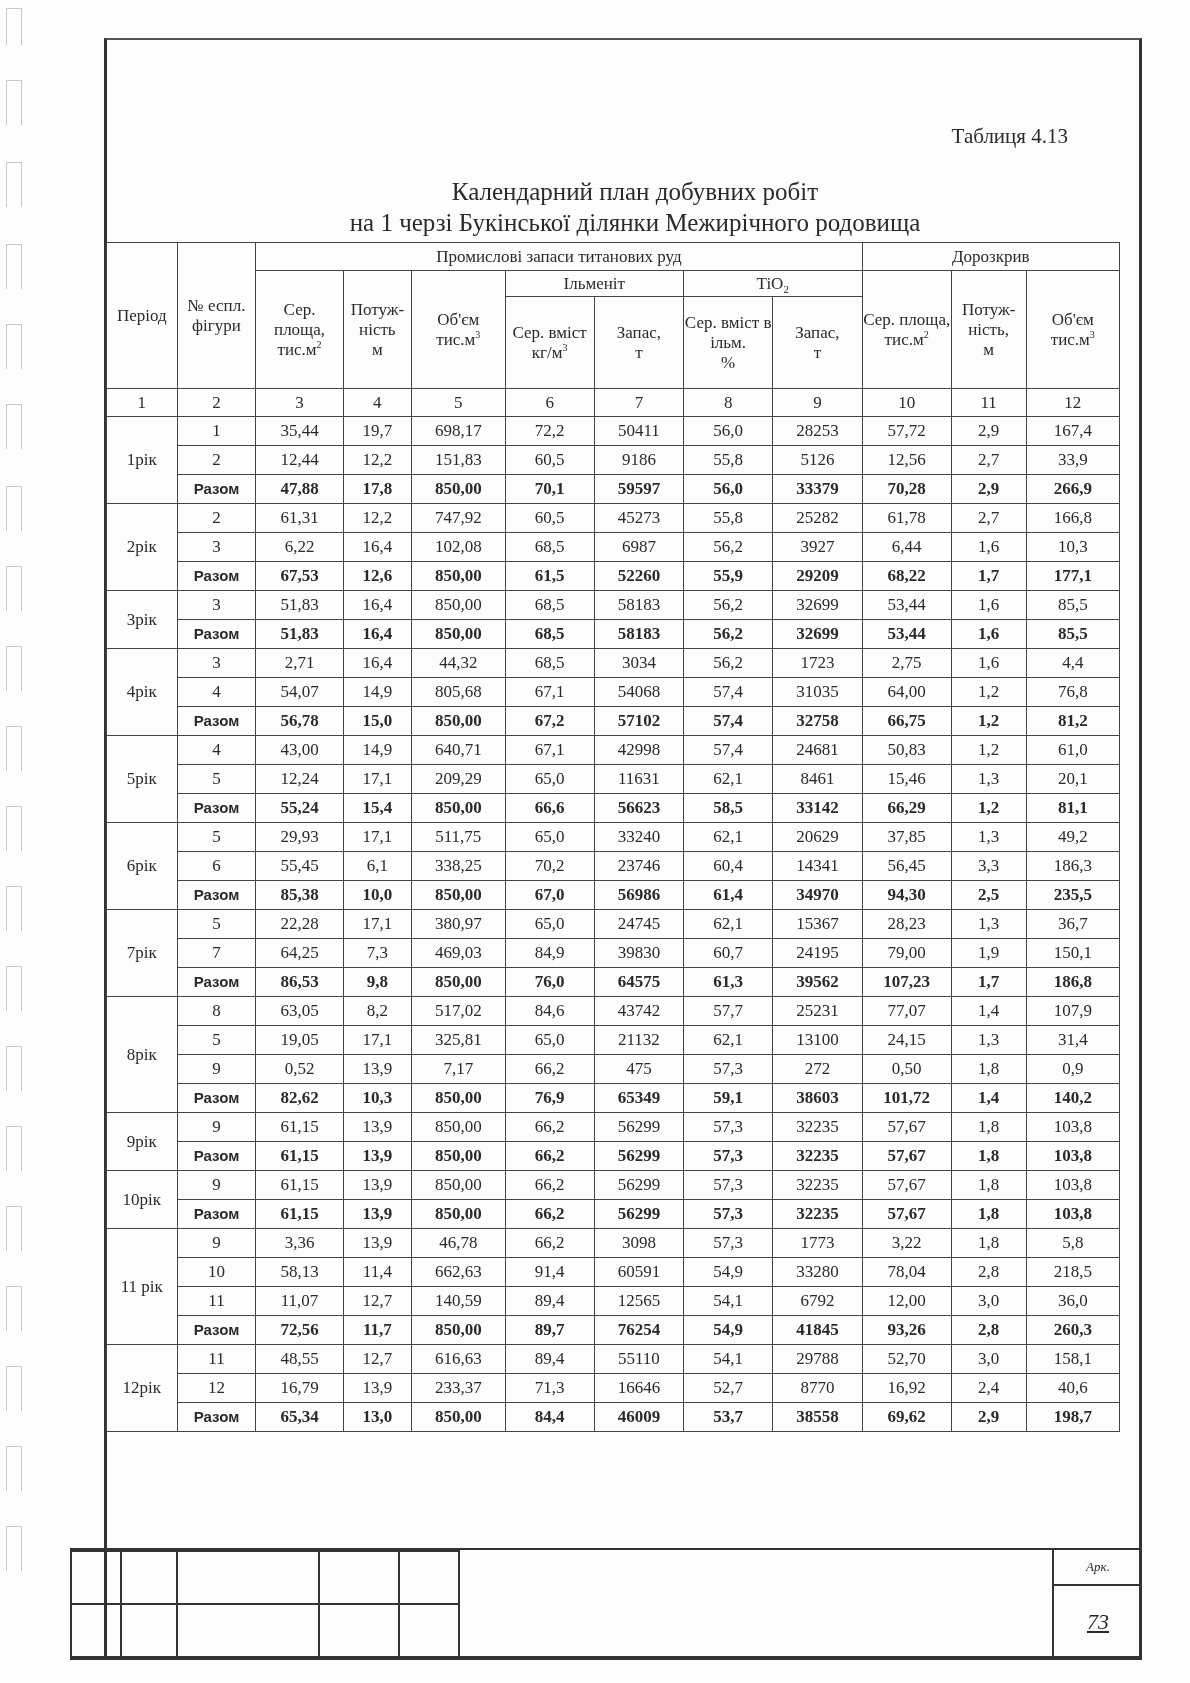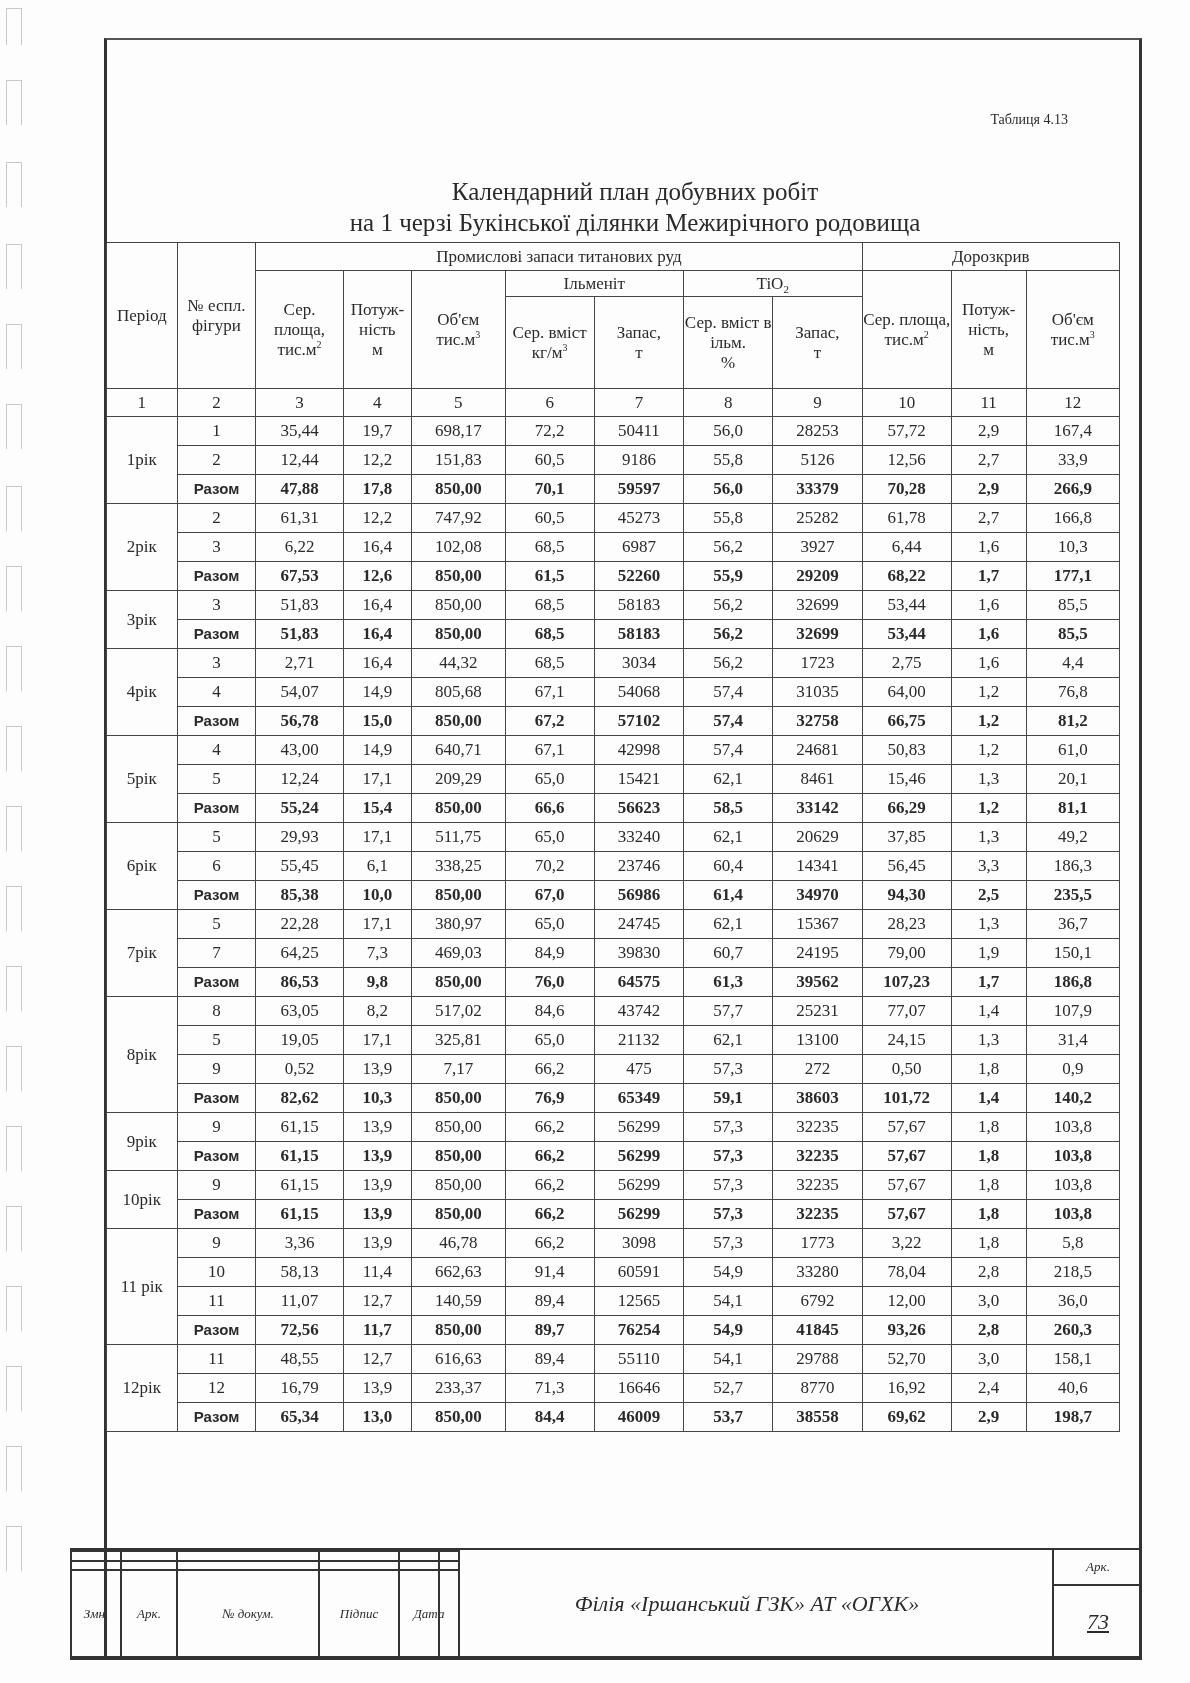--- a/index.html
+++ b/index.html
@@ -6,21 +6,21 @@
   body {
     width:1190px; height:1683px; background:#fdfdfd; position:relative; overflow:hidden;
     font-family:"Liberation Serif", "DejaVu Serif", serif; color:#2a2a2a;
   }
   .binding { position:absolute; left:6px; width:14px; border:1px solid #c8c8c8; border-bottom:none; }
   .frame {
     position:absolute; left:104px; top:38px; width:1038px; height:1620px;
     border-left:3px solid #333; border-top:2px solid #555; border-right:3px solid #333; border-bottom:2px solid #333;
     box-sizing:border-box;
   }
-  .table-num { position:absolute; right:122px; top:112px; font-size:14px; }
+  .table-num { position:absolute; right:122px; top:124px; font-size:21px; }
   .title { position:absolute; left:0; width:100%; text-align:center; font-size:25px; line-height:31px; }
   .title.l1 { top:176px; left:40px; }
   .title.l2 { top:207px; left:40px; }
   table.main {
     position:absolute; left:106px; top:242px; width:1014px;
     border-collapse:collapse; table-layout:fixed; font-size:17px;
   }
   table.main td, table.main th {
     border:1px solid #444; text-align:center; vertical-align:middle; padding:0; font-weight:normal; line-height:20px;
   }
@@ -288,21 +288,21 @@
         <td>50,83</td>
         <td>1,2</td>
         <td>61,0</td>
       </tr>
       <tr class="r">
         <td>5</td>
         <td>12,24</td>
         <td>17,1</td>
         <td>209,29</td>
         <td>65,0</td>
-        <td>15421</td>
+        <td>11631</td>
         <td>62,1</td>
         <td>8461</td>
         <td>15,46</td>
         <td>1,3</td>
         <td>20,1</td>
       </tr>
       <tr class="r sum">
         <td class="sumlbl">Разом</td>
         <td>55,24</td>
         <td>15,4</td>
@@ -615,27 +615,19 @@
           <td></td>
           <td></td>
         </tr>
     <tr>
           <td></td>
           <td></td>
           <td></td>
           <td></td>
           <td></td>
         </tr>
-    <tr>
-      <td>Змн.</td>
-      <td>Арк.</td>
-      <td>№ докум.</td>
-      <td>Підпис</td>
-      <td>Дата</td>
-    </tr>
   </tbody>
     </table>
-  <div class="org">Філія «Іршанський ГЗК» АТ «ОГХК»</div>
   <div class="sheet">
     <div class="lbl">Арк.</div>
     <div class="num">73</div>
   </div>
 </div>
 
 </body></html>

